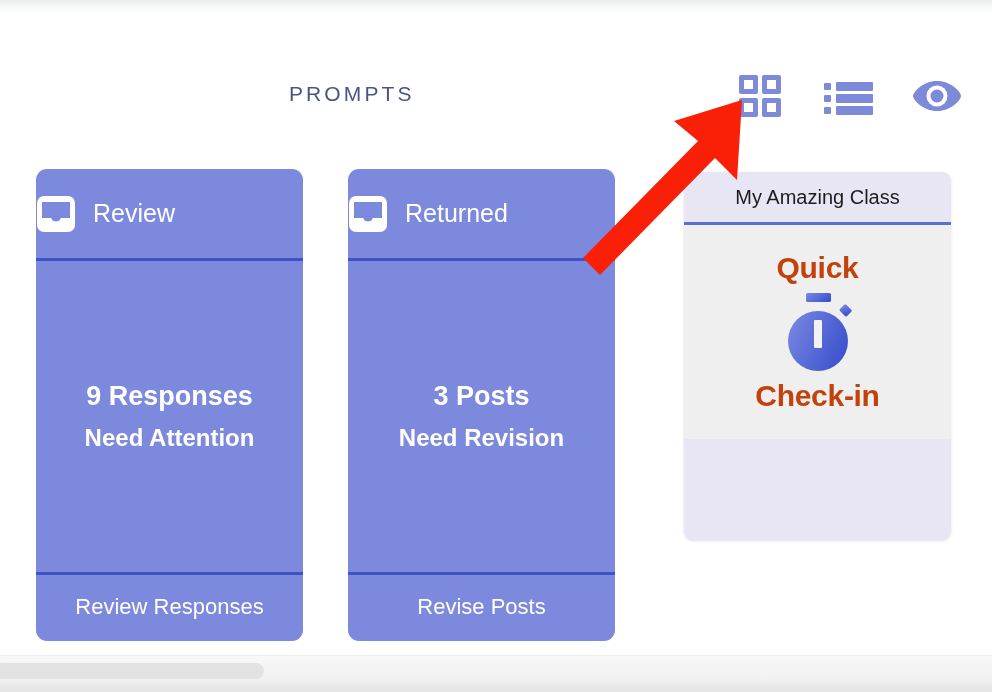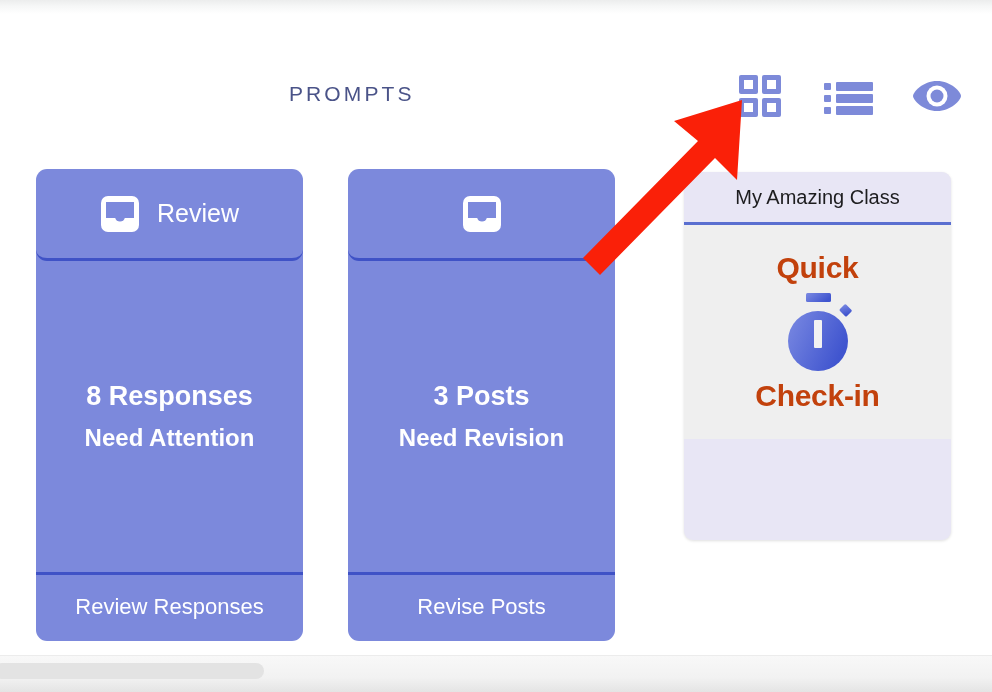--- a/index.html
+++ b/index.html
@@ -60,25 +60,24 @@
     overflow: hidden;
     cursor: pointer;
   }
   #card-review   { left: 36px; }
   #card-returned { left: 348px; }
 
   .stat-card-header {
     height: 92px;
     display: flex;
     align-items: center;
-    justify-content: center;
+    justify-content: flex-start;
     gap: 17px;
     border-bottom: 3px solid #3f52c6;
     box-sizing: border-box;
-    border-radius: 11px;
   }
   .stat-card-title {
     font-size: 25px;
     color: #ffffff;
     font-weight: 400;
   }
   .msg-icon { width: 40px; height: 40px; display: block; }
 
   .stat-card-body {
     height: 314px;
@@ -254,34 +253,35 @@
   <div class="stat-card-header">
     <span>
       <svg class="msg-icon" viewBox="0 0 40 40" aria-hidden="true">
         <rect x="1" y="2" width="38" height="36" rx="7" fill="#ffffff"></rect>
         <path d="M6 8 h28 v16 h-9.2 a5 5 0 0 1 -9.6 0 H6 Z" fill="#7c89dc"></path>
       </svg>
     </span>
     <span class="stat-card-title">Review</span>
   </div>
   <div class="stat-card-body">
-    <div class="stat-count">8 Responses</div>
+    <div class="stat-count">9 Responses</div>
     <div class="stat-sub">Need Attention</div>
   </div>
   <div class="stat-card-action">Review Responses</div>
 </div>
 
 <div class="stat-card" id="card-returned">
   <div class="stat-card-header">
     <span>
       <svg class="msg-icon" viewBox="0 0 40 40" aria-hidden="true">
         <rect x="1" y="2" width="38" height="36" rx="7" fill="#ffffff"></rect>
         <path d="M6 8 h28 v16 h-9.2 a5 5 0 0 1 -9.6 0 H6 Z" fill="#7c89dc"></path>
       </svg>
     </span>
+    <span class="stat-card-title">Returned</span>
   </div>
   <div class="stat-card-body">
     <div class="stat-count">3 Posts</div>
     <div class="stat-sub">Need Revision</div>
   </div>
   <div class="stat-card-action">Revise Posts</div>
 </div>
 
 <div id="prompt-card">
 

